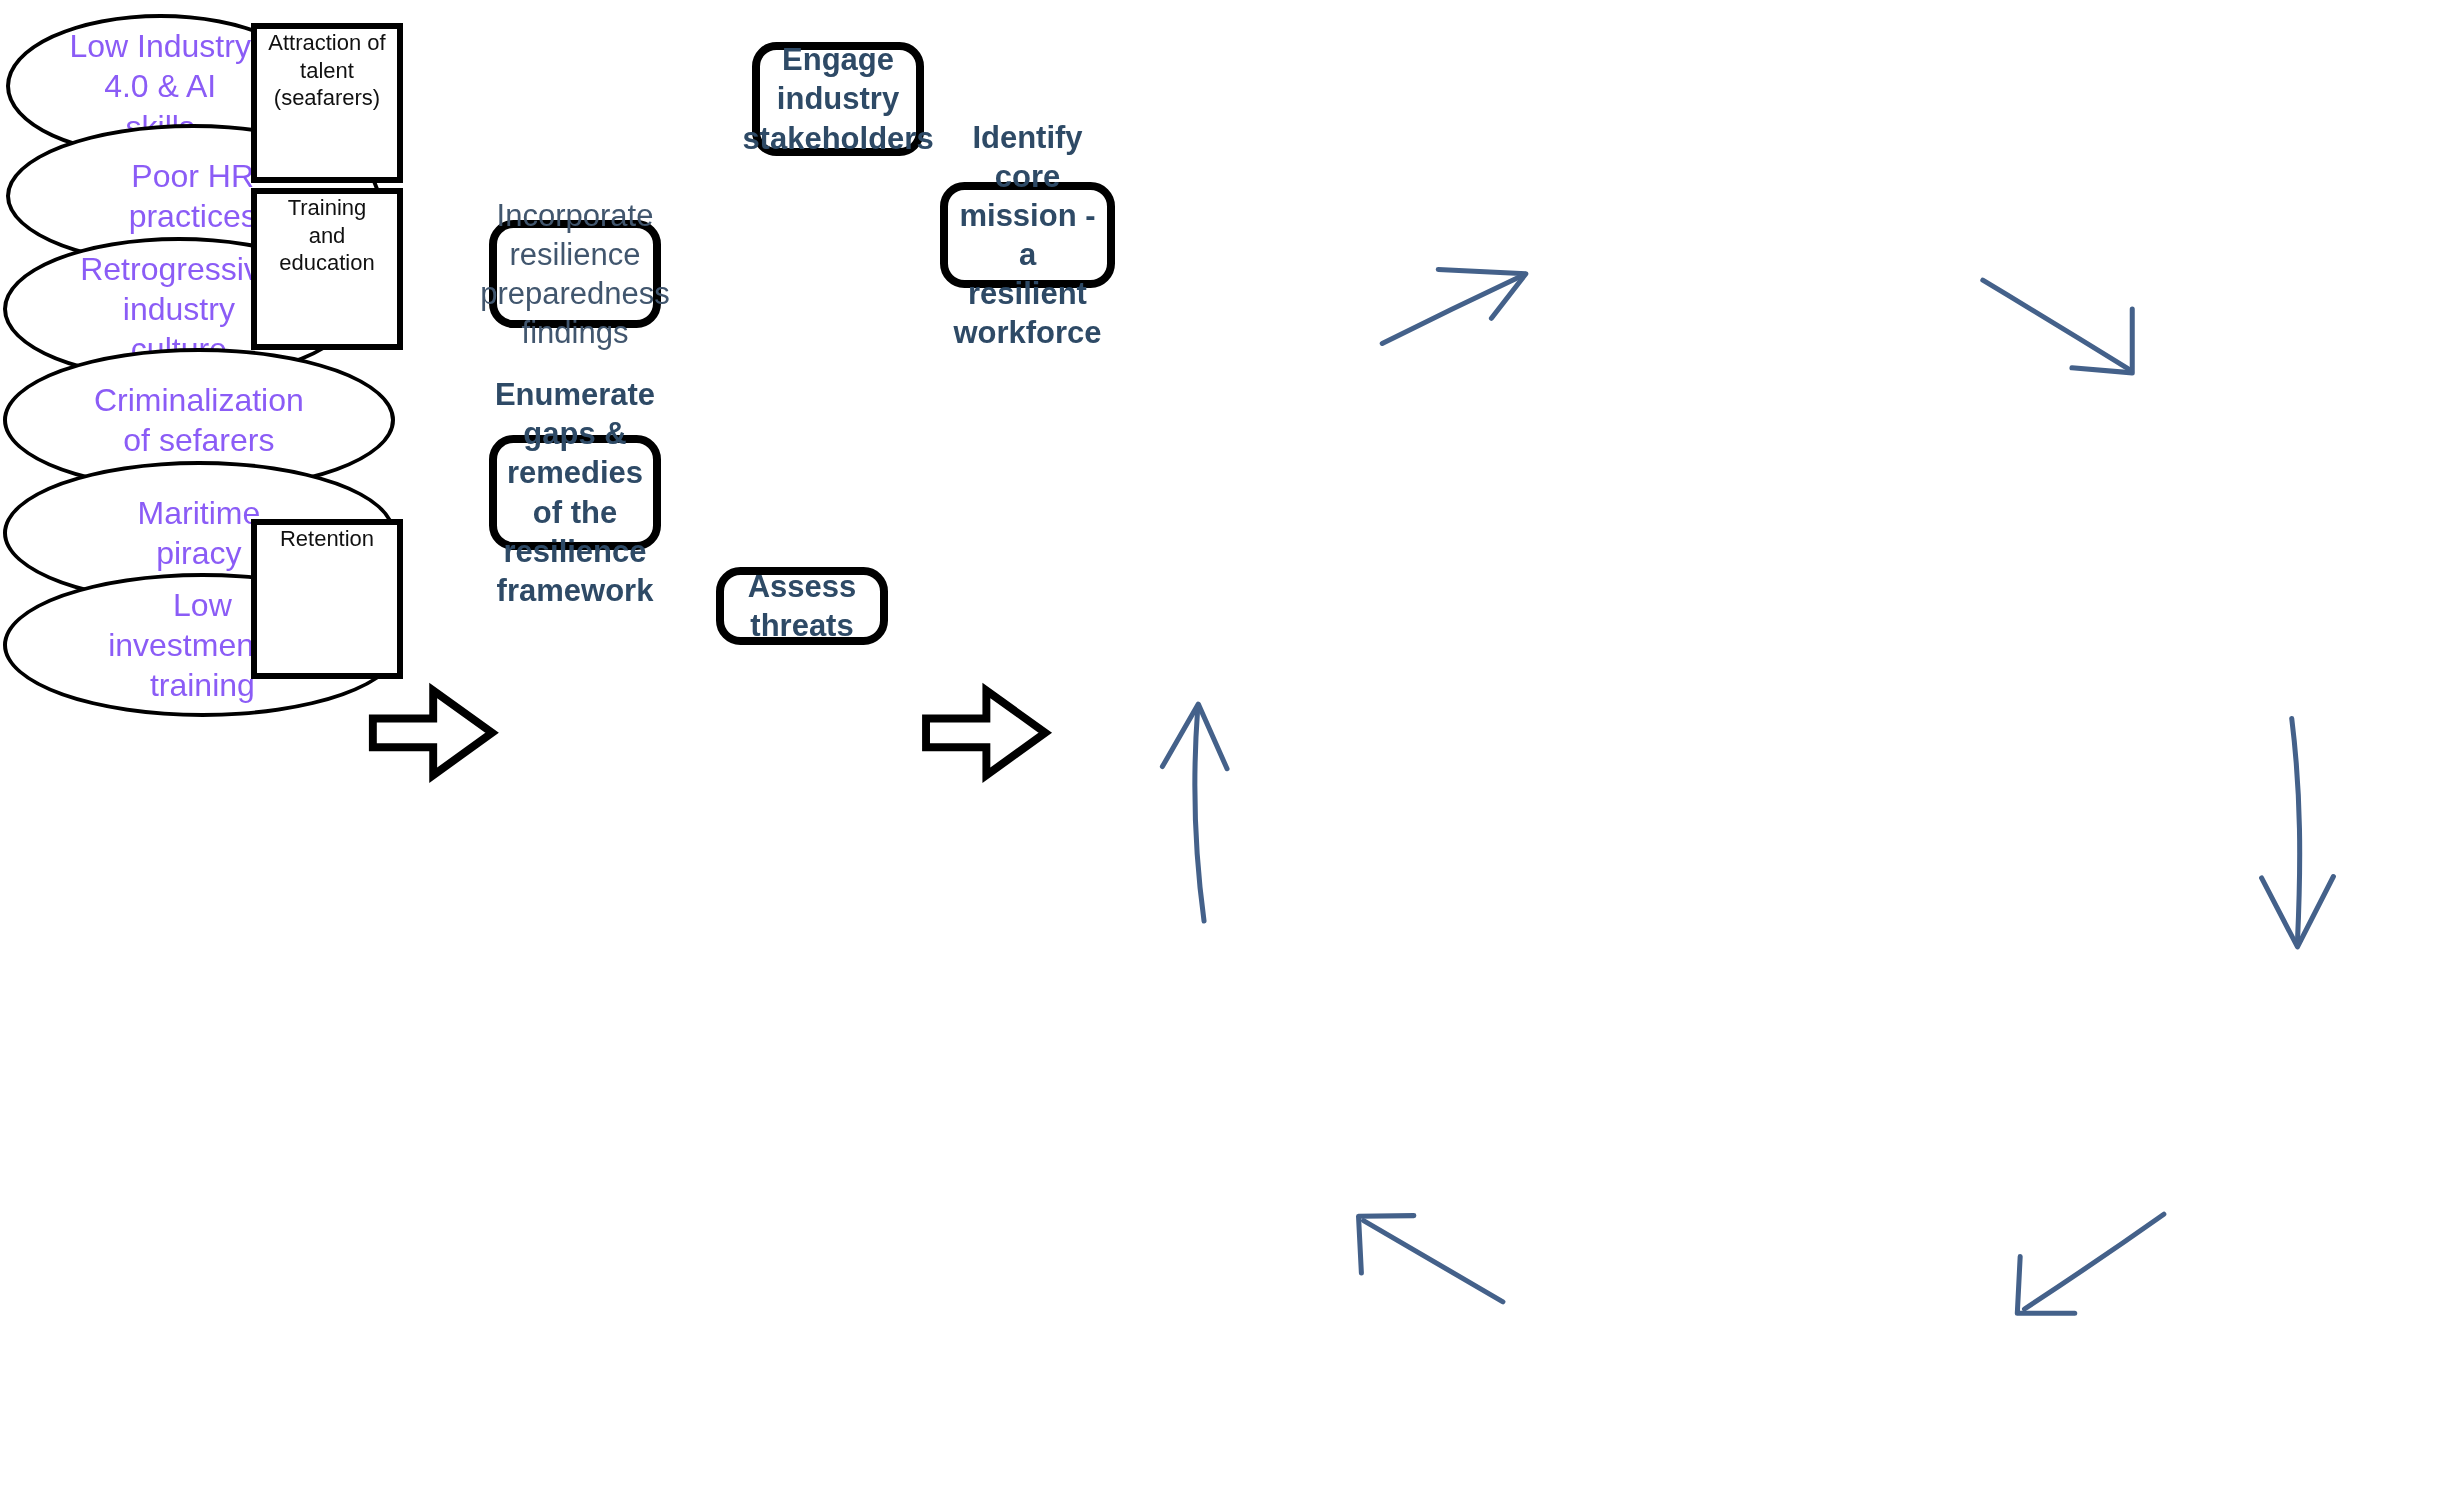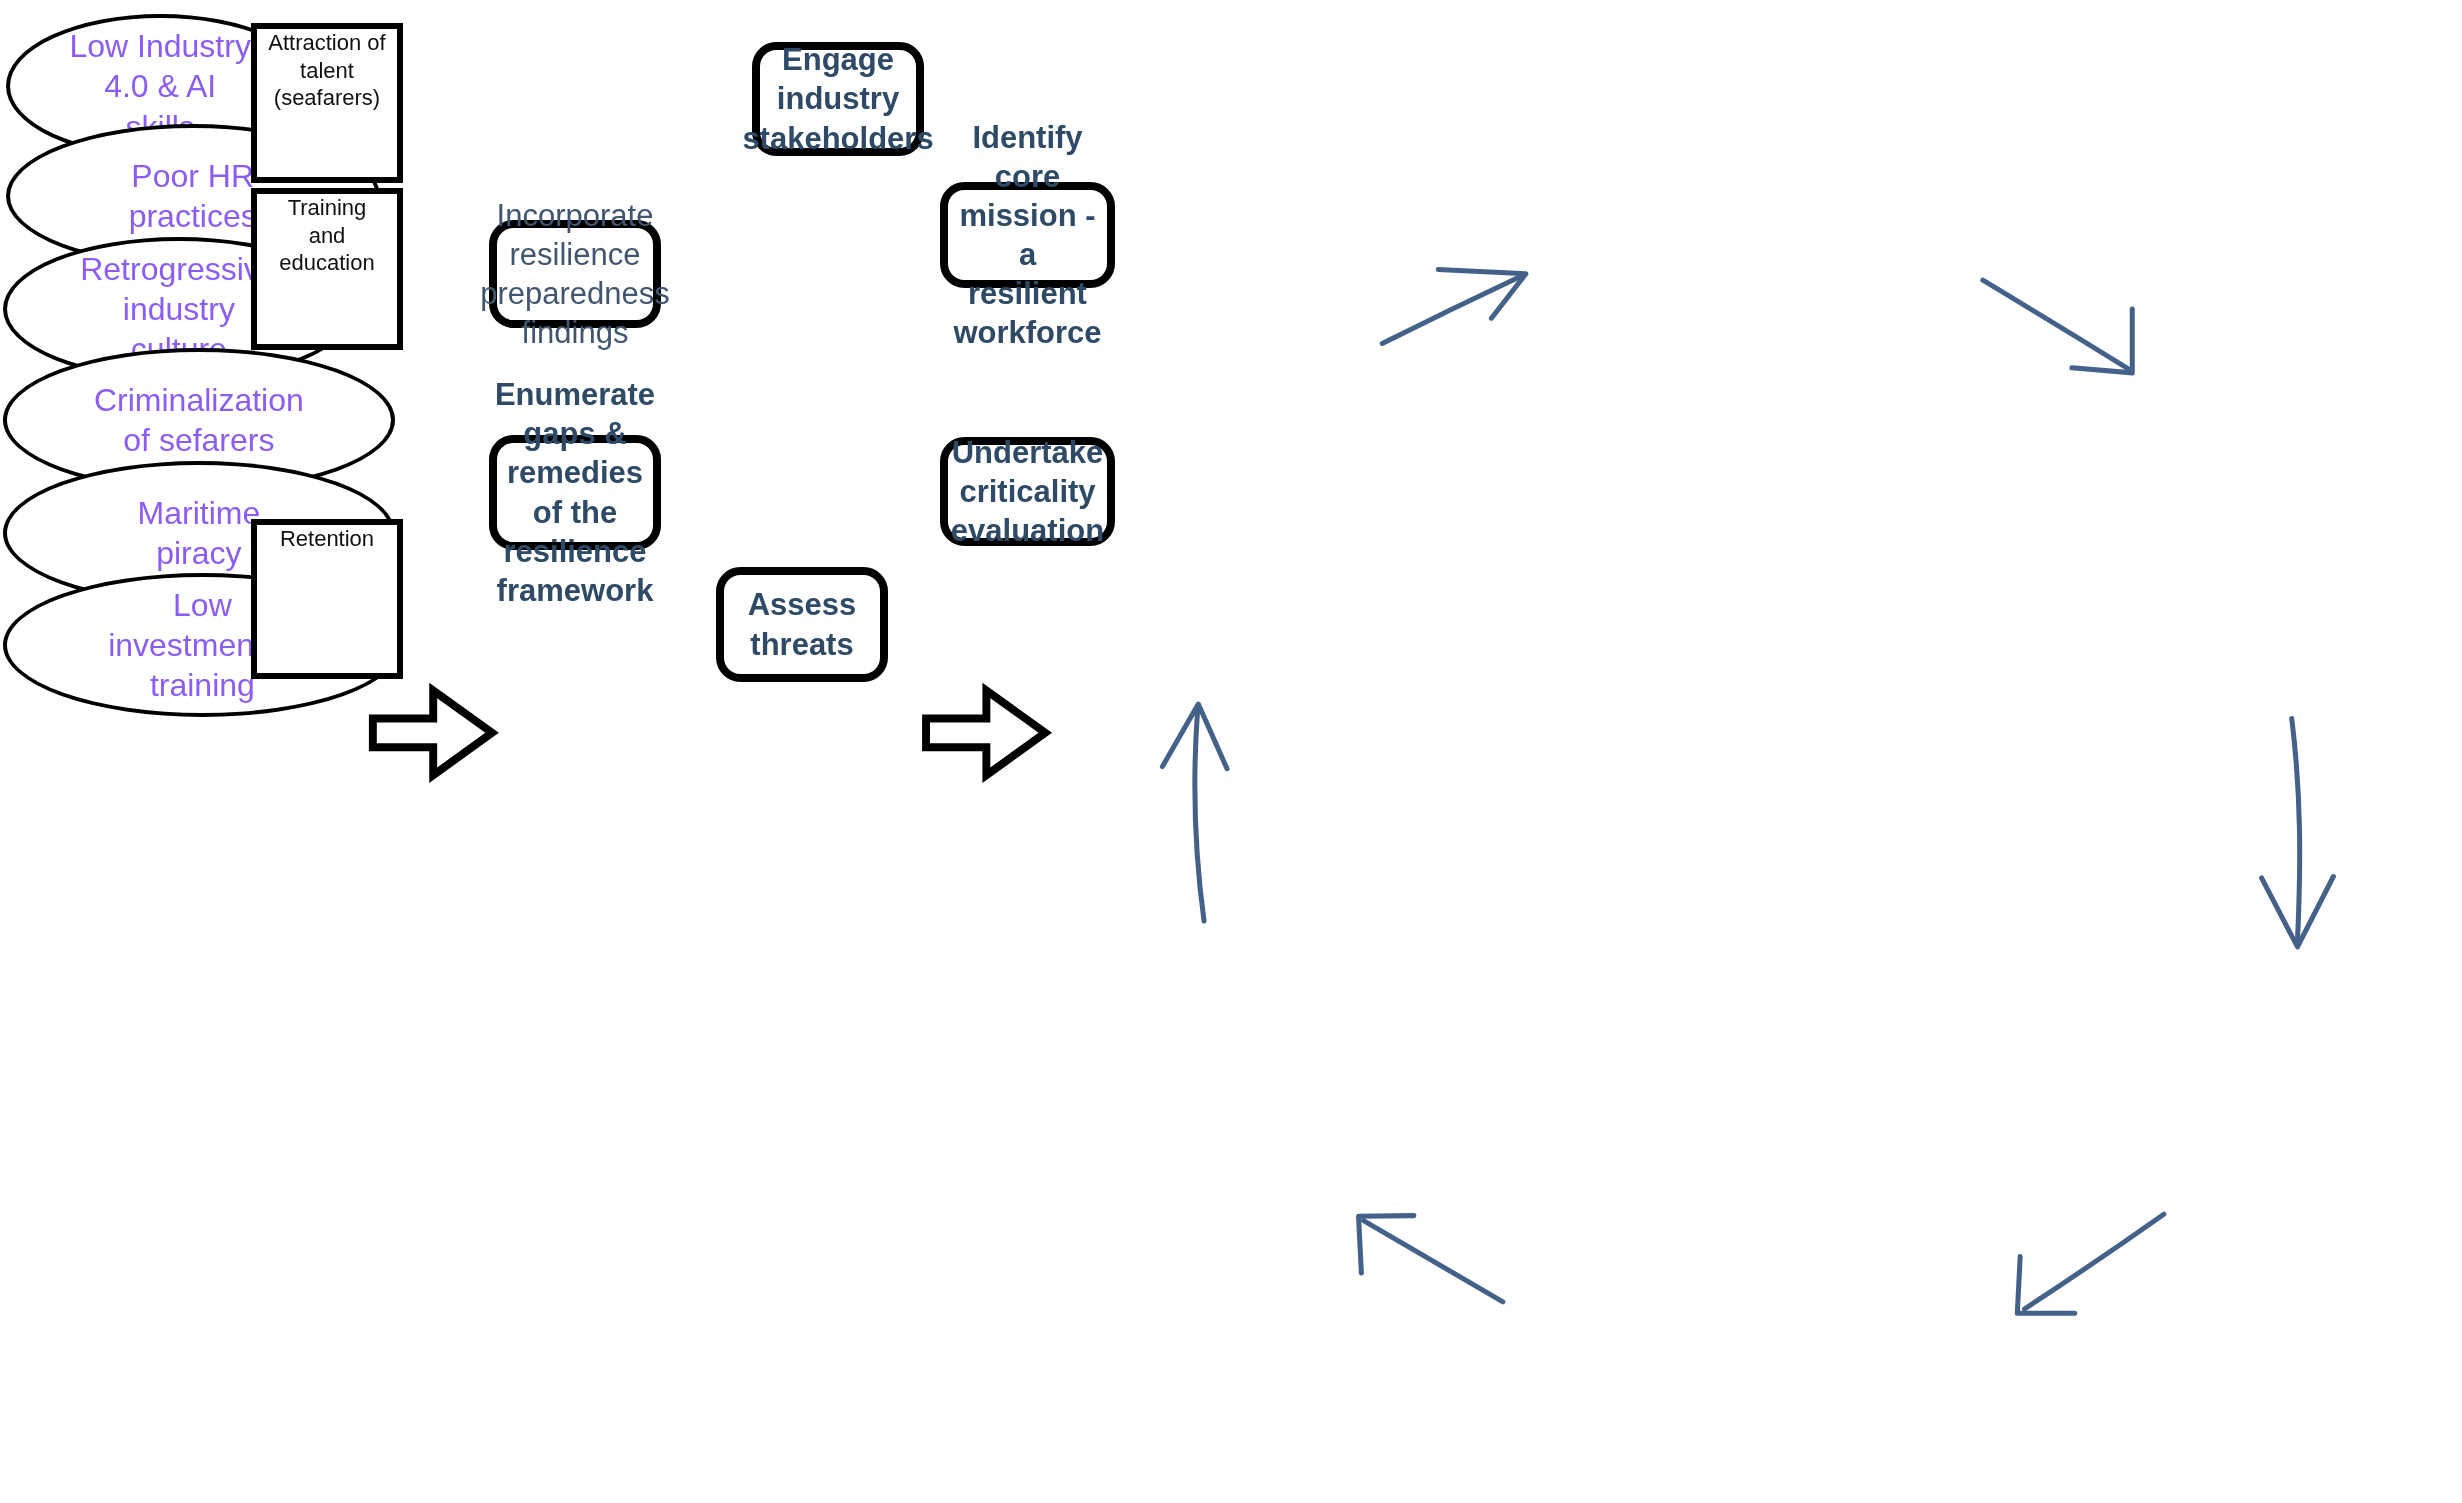--- a/index.html
+++ b/index.html
@@ -140,27 +140,22 @@
     <span class="txt">Engage industry
 stakeholders</span>
   </div>
 
   <div class="cyclebox" style="left:940px; top:182px; width:175px; height:106px;">
     <span class="txt">Identify core
 mission - a
 resilient workforce</span>
   </div>
 
-  <div class="cyclebox" style="left:940px; top:437px; width:175px; height:109px;">
-    <span class="txt">Undertake
-criticality
-evaluation</span>
-  </div>
-
-  <div class="cyclebox" style="left:716px; top:567px; width:172px; height:115px;">
+
+  <div class="cyclebox" style="left:716px; top:567px; width:172px; height:78px;">
     <span class="txt">Assess threats</span>
   </div>
 
   <div class="cyclebox" style="left:489px; top:435px; width:172px; height:115px;">
     <span class="txt">Enumerate gaps &amp;
 remedies of the
 resilience
 framework</span>
   </div>
 

